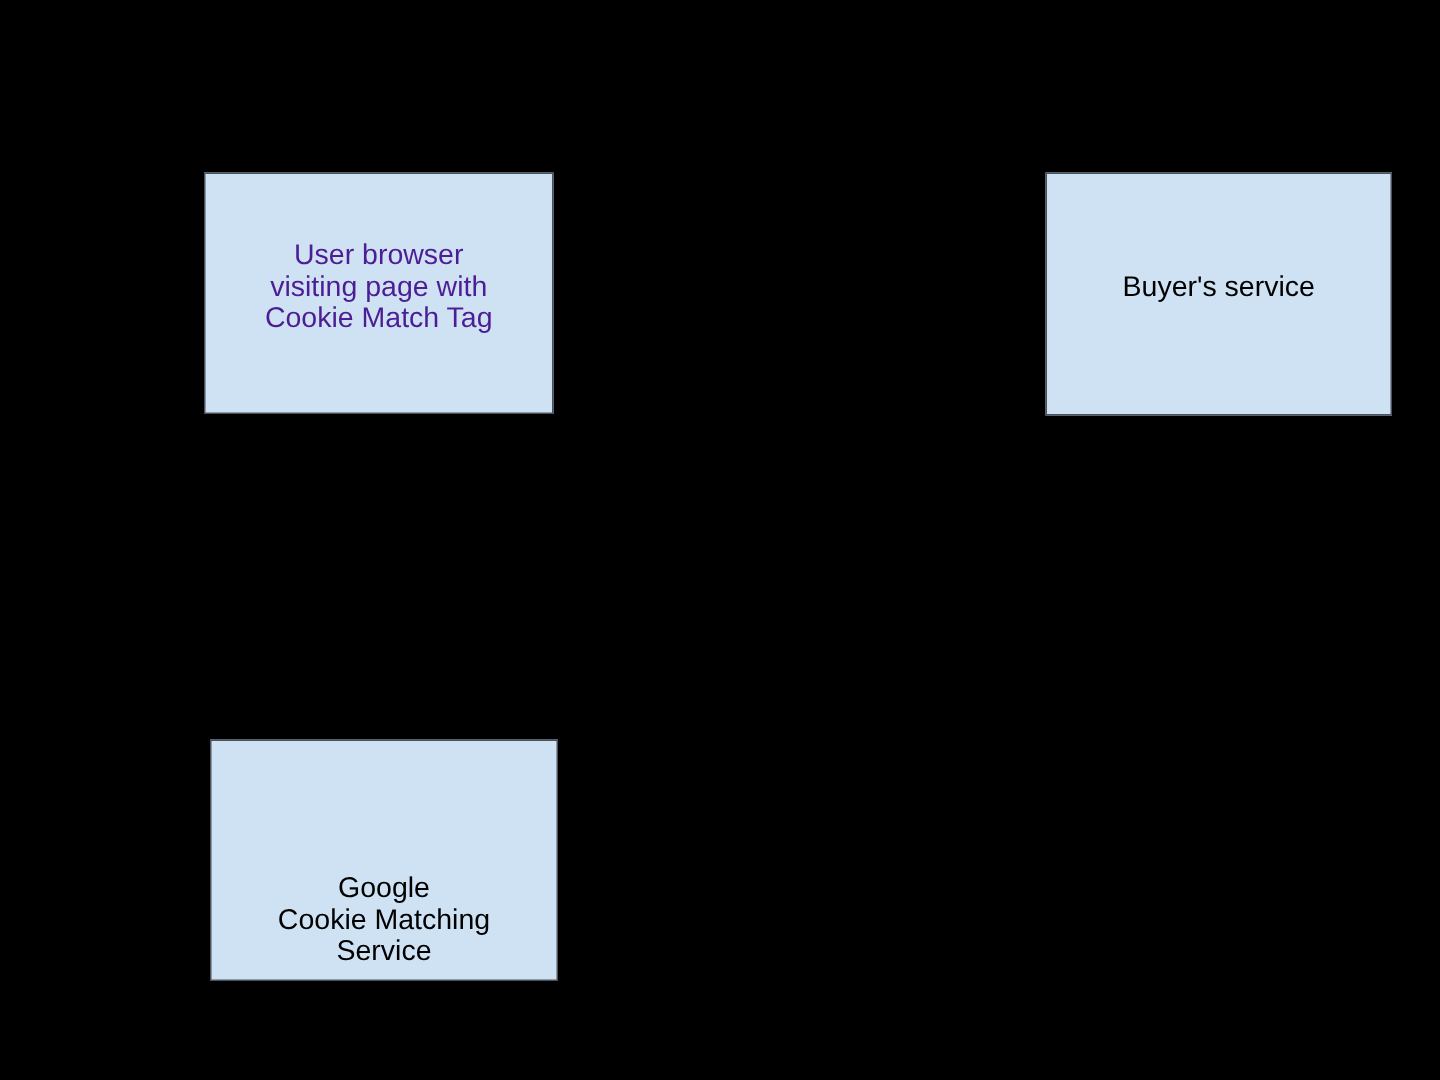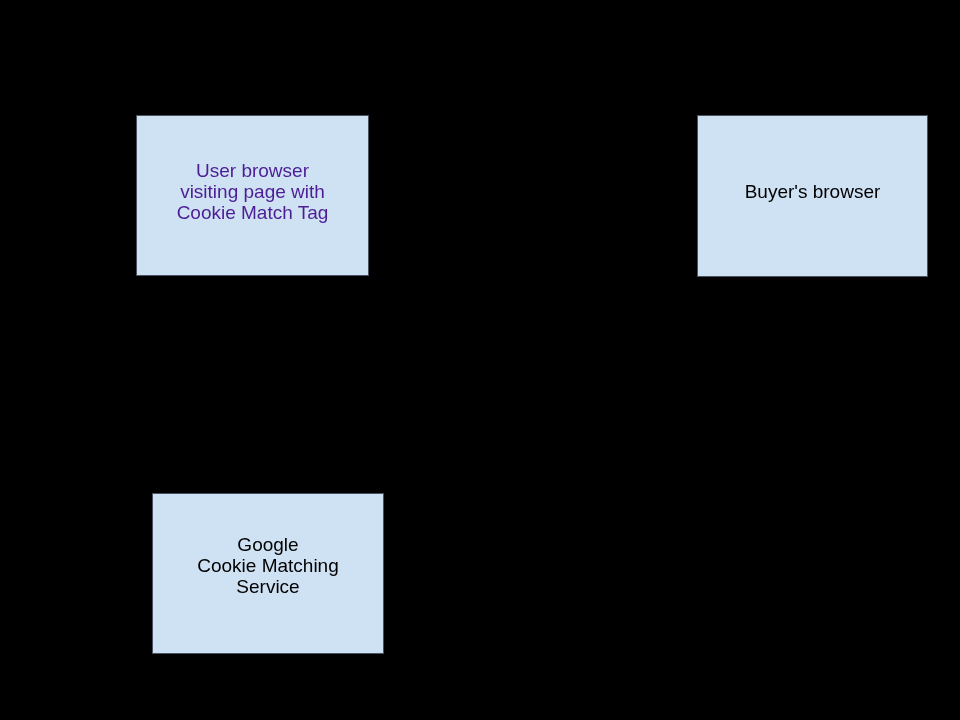--- a/index.html
+++ b/index.html
@@ -42,42 +42,43 @@
   .node-buyers-service {
     left: 697px;
     top: 115px;
     width: 231px;
     height: 162px;
   }
   .node-buyers-service .node-label {
     transform: translateY(-5px);
   }
   .node-google-cms {
-    left: 152px;
+    left: 140px;
     top: 493px;
     width: 232px;
     height: 161px;
+    align-items: flex-end;
   }
   .node-google-cms .node-label {
     transform: translateY(-8px);
   }
 </style>
 </head>
 <body>
 
 <div class="stage" style="background: rgb(0, 0, 0);">
 
   <div class="node node-user-browser" style="background: rgb(207, 226, 243); border-color: rgb(73, 82, 94);">
     <div class="node-label" style="color: #4c1d95;">User browser
 visiting page with
 Cookie Match Tag</div>
   </div>
 
   <div class="node node-buyers-service" style="background: rgb(207, 226, 243); border-color: rgb(73, 82, 94);">
-    <div class="node-label" style="color: rgb(0, 0, 0);">Buyer's browser</div>
+    <div class="node-label" style="color: rgb(0, 0, 0);">Buyer's service</div>
   </div>
 
   <div class="node node-google-cms" style="background: rgb(207, 226, 243); border-color: rgb(73, 82, 94);">
     <div class="node-label" style="color: rgb(0, 0, 0);">Google
 Cookie Matching
 Service</div>
   </div>
 
 </div>
 

